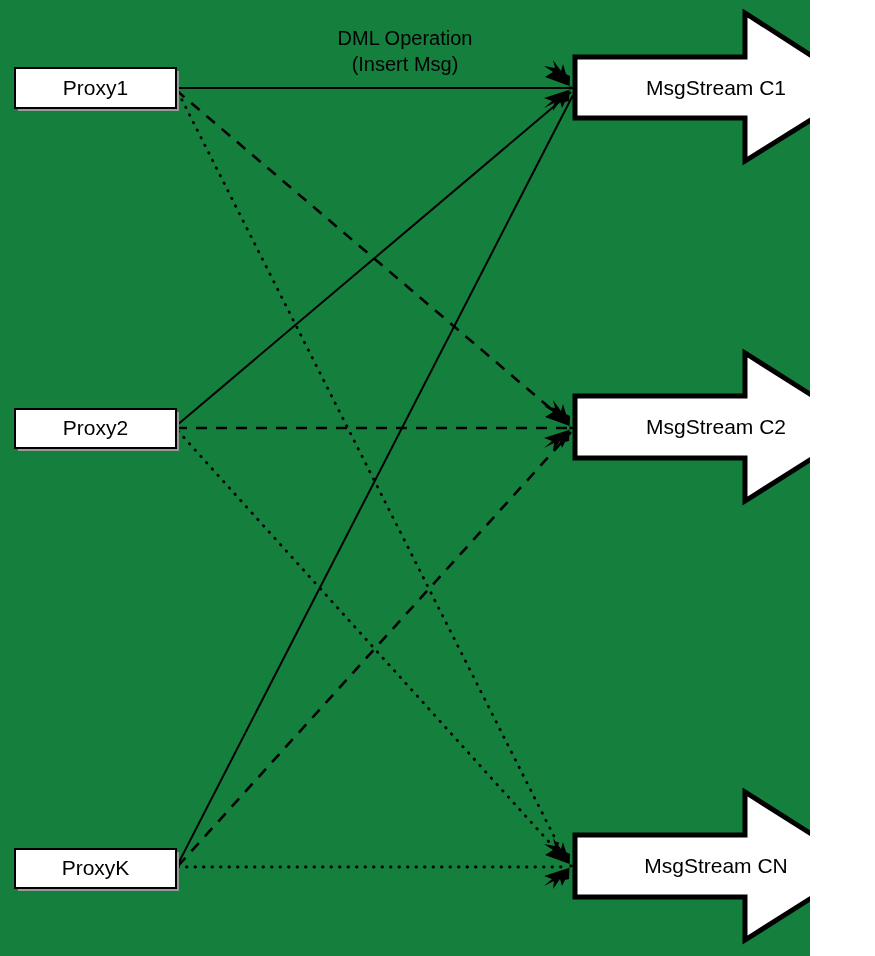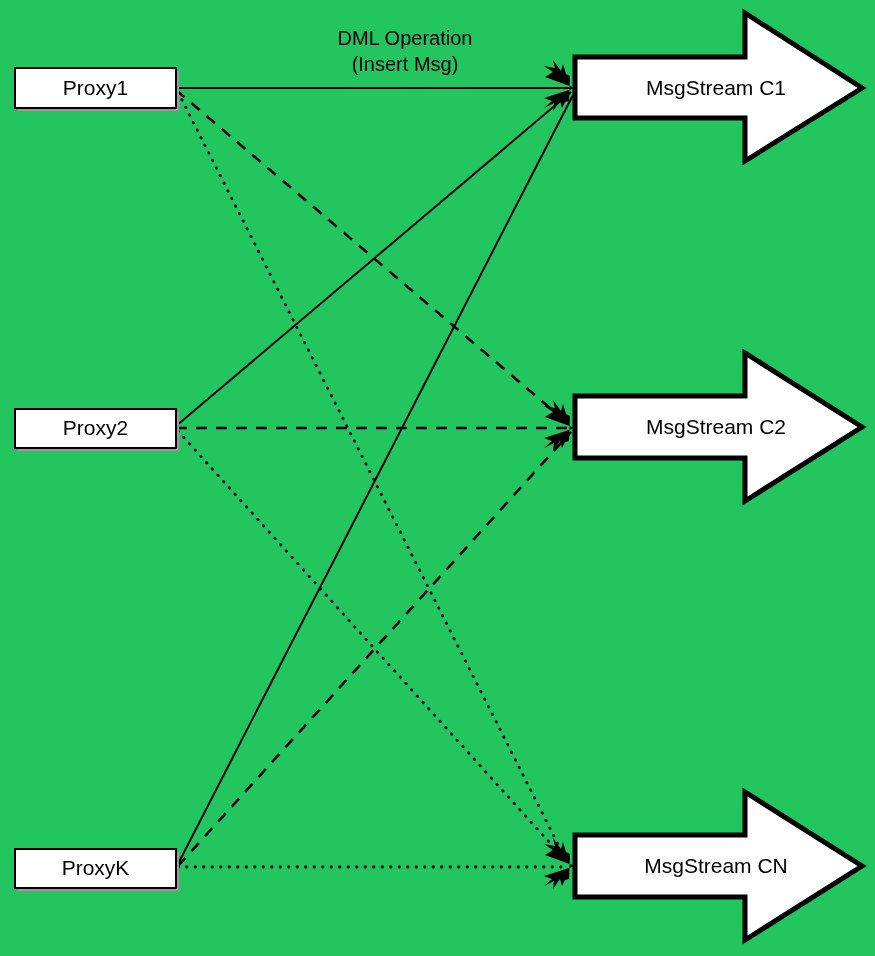--- a/index.html
+++ b/index.html
@@ -2,23 +2,23 @@
 <html><head>
 <meta charset="utf-8">
 <style>
   html, body {
     margin: 0;
     padding: 0;
     background: #ffffff;
   }
   #diagram-root {
     position: relative;
-    width: 875px;
+    width: 810px;
     height: 956px;
-    background: #22c55e;
+    background: #15803d;
     font-family: "Liberation Sans", sans-serif;
     overflow: hidden;
   }
   #diagram-svg {
     position: absolute;
     top: 0;
     left: 0;
     width: 875px;
     height: 956px;
     display: block;

